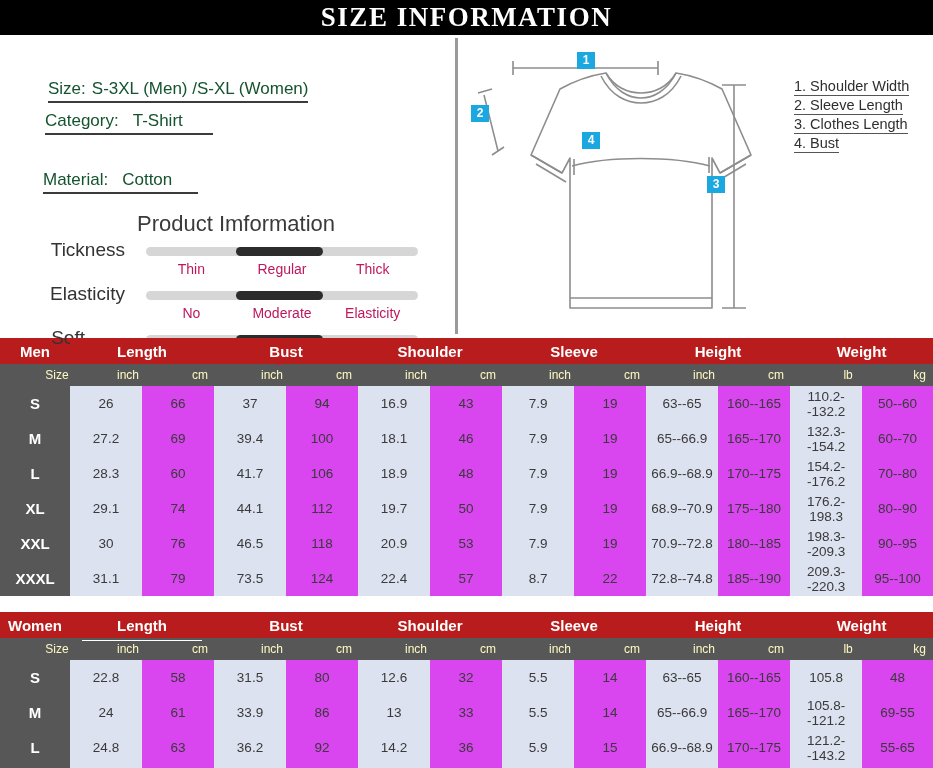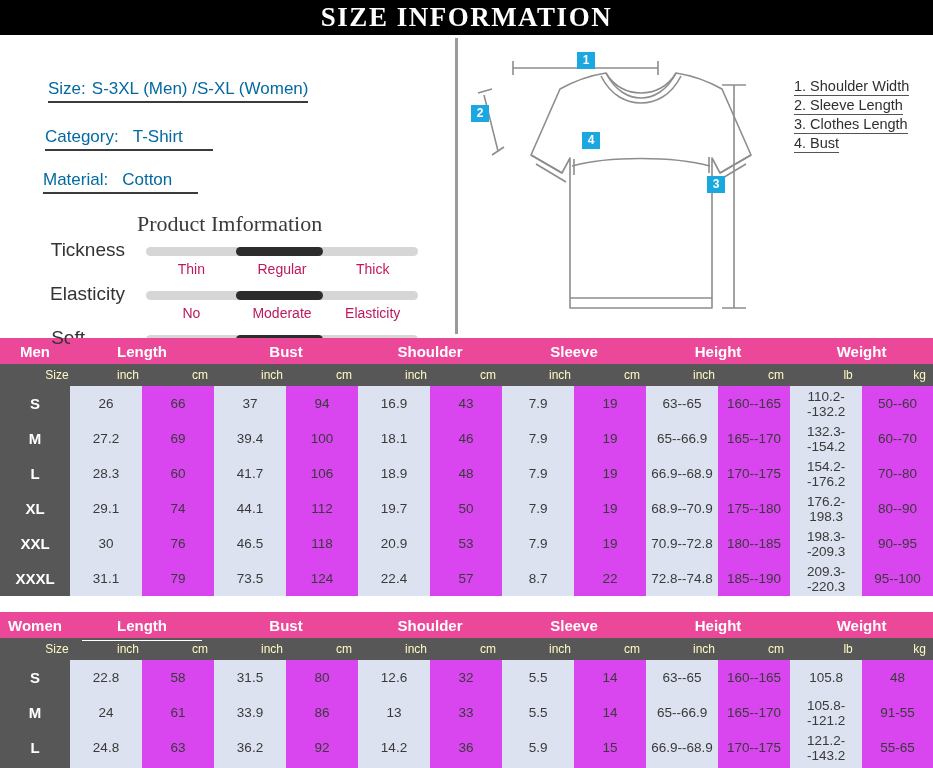--- a/index.html
+++ b/index.html
@@ -55,36 +55,36 @@
   .panel-right {
     flex: 1;
     position: relative;
   }
 
   
   .spec-line {
     position: absolute;
     border-bottom: 2px solid #3b3b3b;
     font-size: 17px;
-    color: #0369a1;
+    color: #14532d;
     white-space: nowrap;
     padding-bottom: 2px;
   }
   .spec-line .lbl { font-weight: normal; }
   .spec-line .val { margin-left: 14px; }
   .spec-size  { left: 48px;  top: 44px;  }
   .spec-size .val { margin-left: 6px; }
-  .spec-cat   { left: 45px;  top: 92px;  padding-right: 30px; }
+  .spec-cat   { left: 45px;  top: 76px;  padding-right: 30px; }
   .spec-mat   { left: 43px;  top: 135px; padding-right: 26px; }
 
   .prod-head {
     position: absolute;
     left: 137px;
     top: 176px;
-    font-family: Liberation Serif, serif;
+    font-family: Liberation Sans, sans-serif;
     font-size: 22px;
     color: #3a3a3a;
   }
 
   
   .slider-block { position: absolute; left: 13px; top: 212px; width: 455px; }
   .slider-row { position: relative; height: 44px; }
   .slider-name {
     position: absolute;
     font-size: 19px;
@@ -164,21 +164,21 @@
     table-layout: fixed;
     font-family: "Liberation Sans", sans-serif;
   }
   .size-table td, .size-table th {
     padding: 0;
     margin: 0;
     text-align: center;
     vertical-align: middle;
   }
   .hdr-top th {
-    background: #ec4899;
+    background: #b91c1c;
     color: #ffffff;
     font-size: 15px;
     font-weight: bold;
     height: 26px;
   }
   .hdr-sub th {
     background: #575757;
     color: #fef9c3;
     font-size: 12px;
     font-weight: normal;
@@ -556,21 +556,21 @@
         <td class="colB">61</td>
         <td class="colA">33.9</td>
         <td class="colB">86</td>
         <td class="colA">13</td>
         <td class="colB">33</td>
         <td class="colA">5.5</td>
         <td class="colB">14</td>
         <td class="colA">65--66.9</td>
         <td class="colB">165--170</td>
         <td class="colA">105.8--121.2</td>
-        <td class="colB">91-55</td>
+        <td class="colB">69-55</td>
       </tr>
       <tr>
         <td class="sz">L</td>
         <td class="colA">24.8</td>
         <td class="colB">63</td>
         <td class="colA">36.2</td>
         <td class="colB">92</td>
         <td class="colA">14.2</td>
         <td class="colB">36</td>
         <td class="colA">5.9</td>

